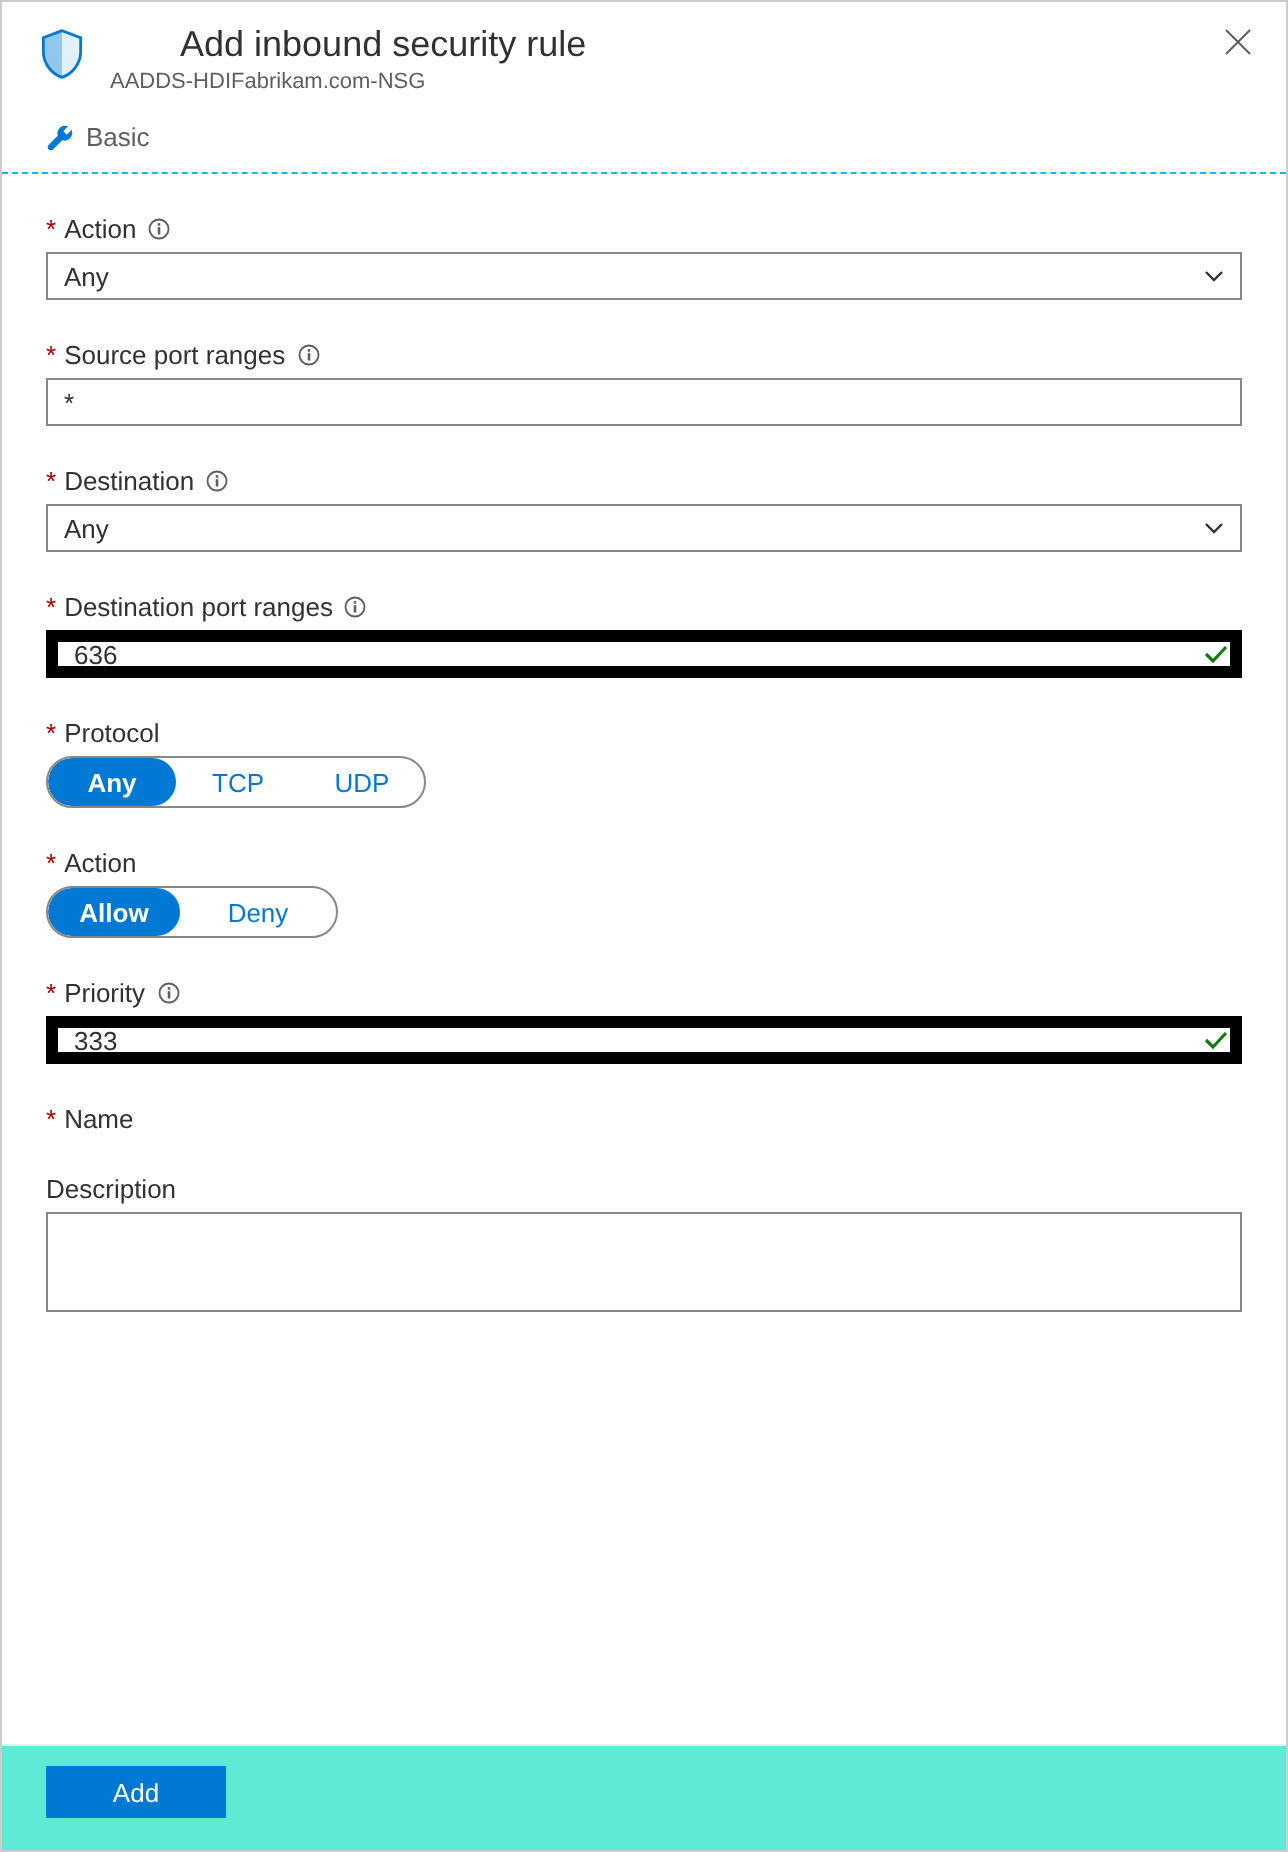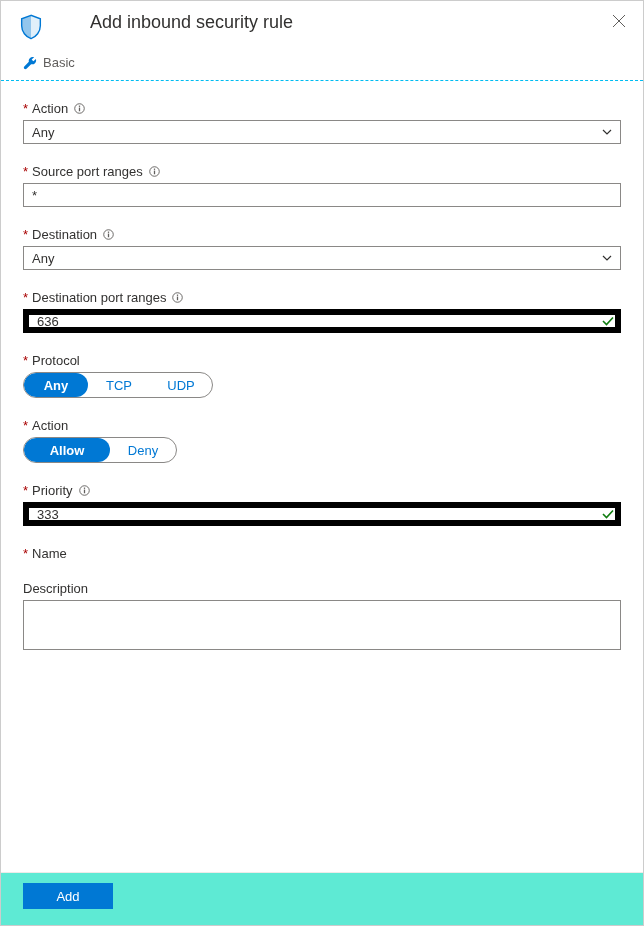--- a/index.html
+++ b/index.html
@@ -174,22 +174,22 @@
       color: #0078d4;
     }
     .pill.selected {
       background: #0078d4;
       color: #fff;
       font-weight: 600;
       border-radius: 13px;
     }
     .pill-proto .pill { width: 62px; }
     .pill-proto .pill.selected { width: 64px; }
-    .pill-action .pill { width: 66px; }
-    .pill-action .pill.selected { width: 86px; }
+    .pill-action .pill { width: 78px; }
+    .pill-action .pill.selected { width: 66px; }
     .footer {
       position: absolute;
       bottom: 0;
       left: 0;
       right: 0;
       padding: 10px 22px 16px 22px;
       border-top: 1px solid #edebe9;
       background: #5eead4;
     }
     .add-btn {
@@ -207,20 +207,21 @@
 </head>
 <body>
 
 <div class="header">
   <svg class="header-icon" viewBox="0 0 24 24">
     <path d="M12 2 L4 5 V11 C4 16 7.5 20.5 12 22 C16.5 20.5 20 16 20 11 V5 Z" fill="#e1f0fa" stroke="#0078d4" stroke-width="1.2"></path>
     <path d="M12 2 L4 5 V11 C4 16 7.5 20.5 12 22 V2 Z" fill="#0078d4" opacity="0.35"></path>
   </svg>
   <div class="header-text">
     <div class="header-title">Add inbound security rule</div>
+    <div class="header-subtitle">AADDS-HDIFabrikam.com-NSG</div>
   </div>
   <div class="close-btn">
     <svg width="14" height="14" viewBox="0 0 14 14">
       <path d="M1 1 L13 13 M13 1 L1 13" stroke="#605e5c" stroke-width="1"></path>
     </svg>
   </div>
 </div>
 
 <div class="basic-row">
   <svg class="wrench-icon" viewBox="0 0 16 16">

